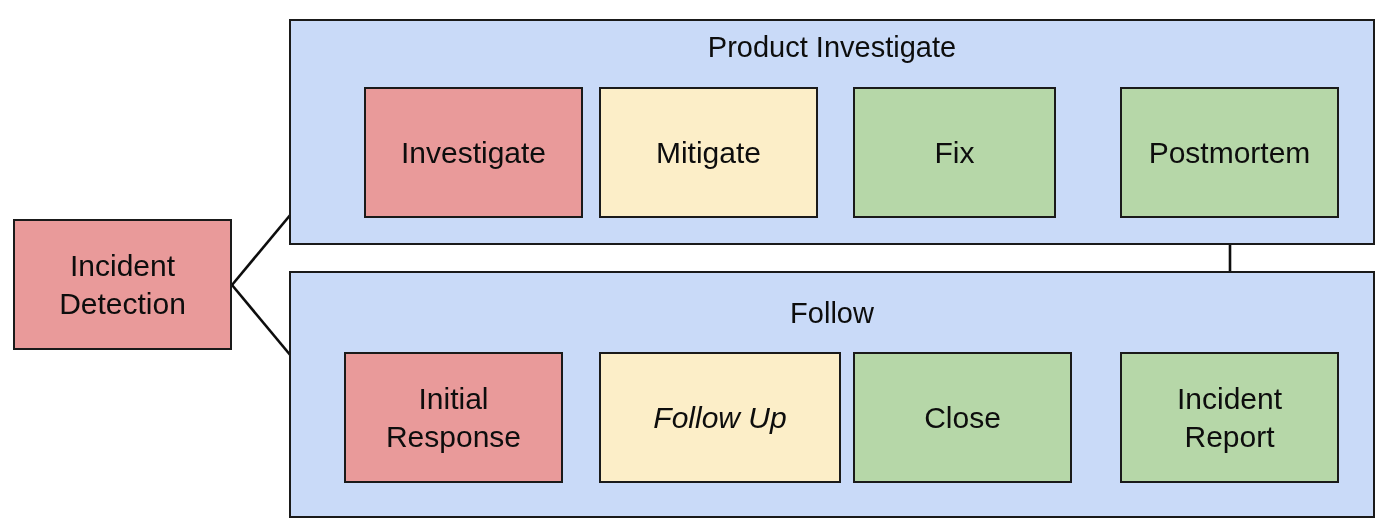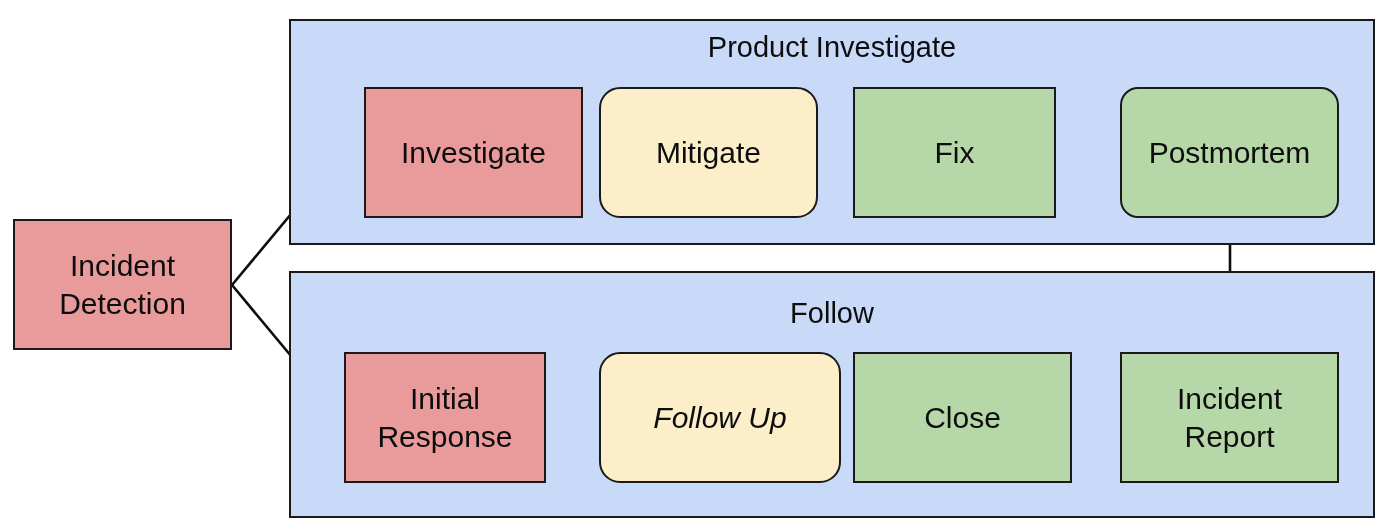--- a/index.html
+++ b/index.html
@@ -38,21 +38,21 @@
     display: flex;
     align-items: center;
     justify-content: center;
     text-align: center;
     font-size: 30px;
     line-height: 38px;
     color: #0d0d0d;
     white-space: pre-line;
   }
   .node.red    { background: #e99a9a; }
-  .node.yellow { background: #fceec8; border-radius: 21px; }
+  .node.yellow { background: #fceec8; }
   .node.green  { background: #b6d7a8; }
 
   svg.edges {
     position: absolute;
     left: 0;
     top: 0;
     width: 1386px;
     height: 526px;
     overflow: visible;
     pointer-events: none;
@@ -90,22 +90,22 @@
     <div class="lane-title" id="lane-title-1" style="top: 23px;">Follow</div>
   </div>
 
   <div class="node red" id="start-node" style="left: 13px; top: 219px; width: 219px; height: 131px;">Incident
 Detection</div>
 
   <div id="node-layer">
       <div class="node red" style="left: 364px; top: 87px; width: 219px; height: 131px;">Investigate</div>
       <div class="node yellow" style="left: 599px; top: 87px; width: 219px; height: 131px;">Mitigate</div>
       <div class="node green" style="left: 853px; top: 87px; width: 203px; height: 131px;">Fix</div>
-      <div class="node green" style="left: 1120px; top: 87px; width: 219px; height: 131px; border-radius: 18px;">Postmortem</div>
-      <div class="node red" style="left: 344px; top: 352px; width: 202px; height: 131px;">Initial
+      <div class="node green" style="left: 1120px; top: 87px; width: 219px; height: 131px;">Postmortem</div>
+      <div class="node red" style="left: 344px; top: 352px; width: 219px; height: 131px;">Initial
 Response</div>
       <div class="node yellow" style="left: 599px; top: 352px; width: 242px; height: 131px; font-style: italic;">Follow Up</div>
       <div class="node green" style="left: 853px; top: 352px; width: 219px; height: 131px;">Close</div>
       <div class="node green" style="left: 1120px; top: 352px; width: 219px; height: 131px;">Incident
 Report</div>
     </div>
 
 </div>
 
 </body></html>

